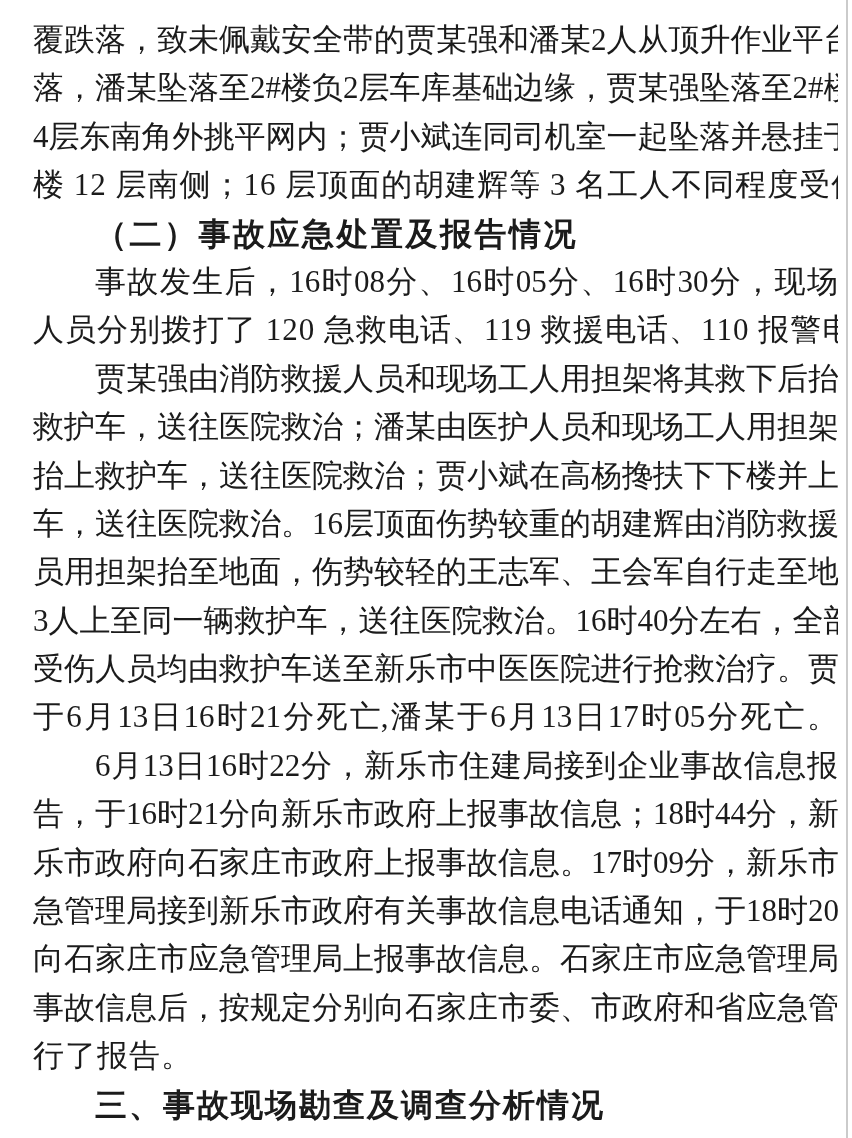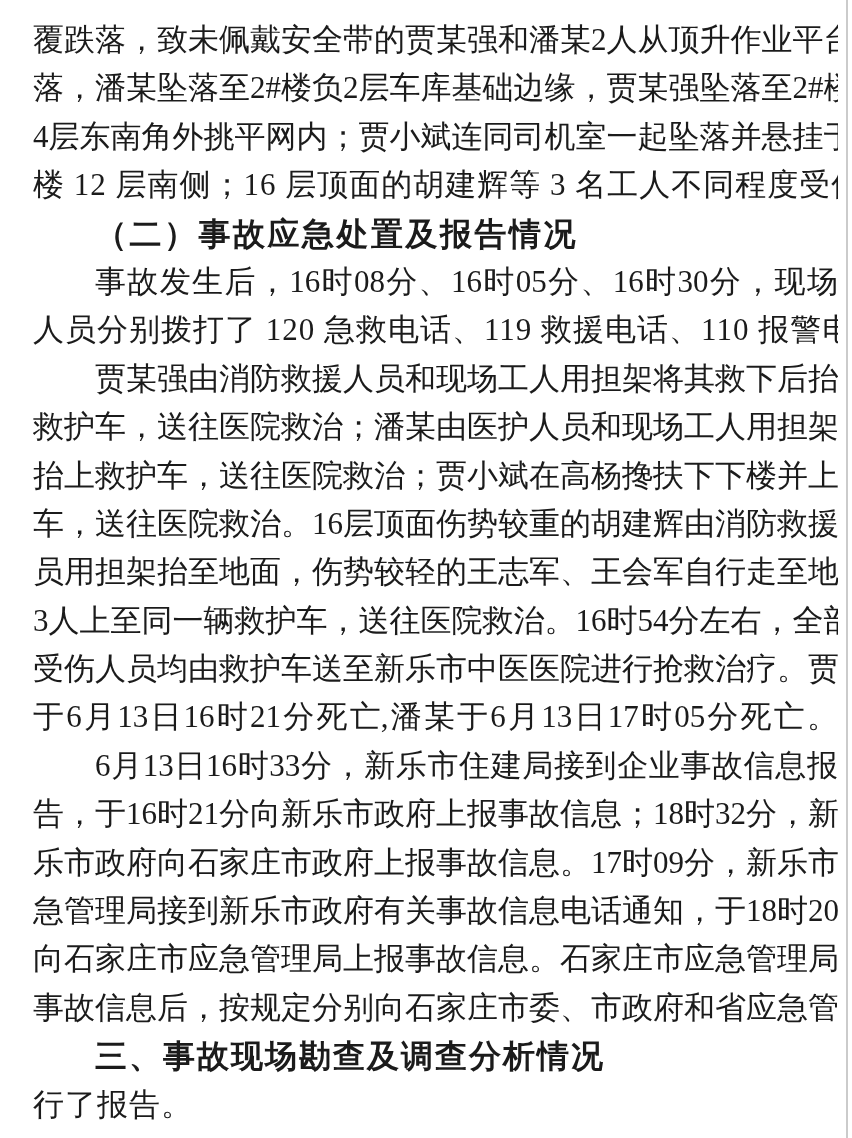--- a/index.html
+++ b/index.html
@@ -330,21 +330,21 @@
         <span>，</span>
         <span>送</span>
         <span>往</span>
         <span>医</span>
         <span>院</span>
         <span>救</span>
         <span>治</span>
         <span>。</span>
         <span>16</span>
         <span>时</span>
-        <span>54</span>
+        <span>40</span>
         <span>分</span>
         <span>左</span>
         <span>右</span>
         <span>，</span>
         <span>全</span>
         <span>部</span>
       </div>
       <div class="line body just">
         <span>受</span>
         <span>伤</span>
@@ -400,21 +400,21 @@
         <span>亡</span>
         <span>。</span>
       </div>
       <div class="line body indent just">
         <span>6</span>
         <span>月</span>
         <span>13</span>
         <span>日</span>
         <span>16</span>
         <span>时</span>
-        <span>33</span>
+        <span>22</span>
         <span>分</span>
         <span>，</span>
         <span>新</span>
         <span>乐</span>
         <span>市</span>
         <span>住</span>
         <span>建</span>
         <span>局</span>
         <span>接</span>
         <span>到</span>
@@ -442,21 +442,21 @@
         <span>府</span>
         <span>上</span>
         <span>报</span>
         <span>事</span>
         <span>故</span>
         <span>信</span>
         <span>息</span>
         <span>；</span>
         <span>18</span>
         <span>时</span>
-        <span>32</span>
+        <span>44</span>
         <span>分</span>
         <span>，</span>
         <span>新</span>
       </div>
       <div class="line body just">
         <span>乐</span>
         <span>市</span>
         <span>政</span>
         <span>府</span>
         <span>向</span>
@@ -559,17 +559,17 @@
         <span>、</span>
         <span>市</span>
         <span>政</span>
         <span>府</span>
         <span>和</span>
         <span>省</span>
         <span>应</span>
         <span>急</span>
         <span>管</span>
       </div>
+      <div class="line body">行了报告。</div>
       <div class="line heading-hei indent">三、事故现场勘查及调查分析情况</div>
-      <div class="line body">行了报告。</div>
     </div>
   <div class="scan-edge-line"></div>
 </div>
 
 </body></html>

